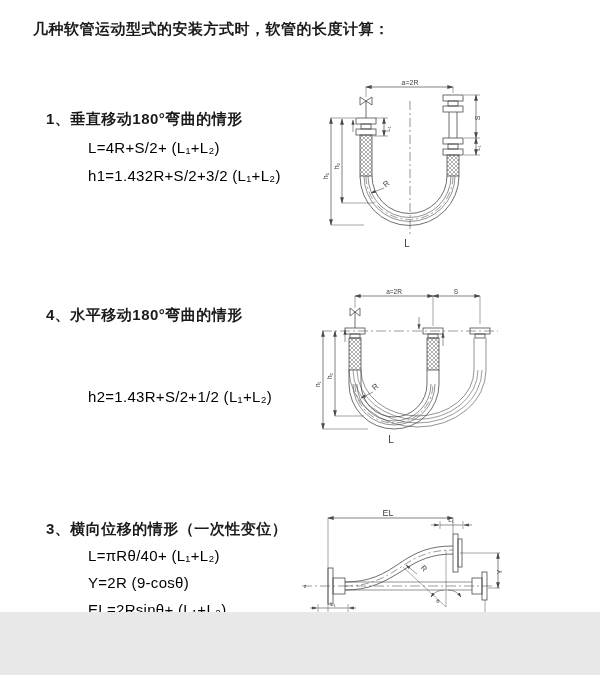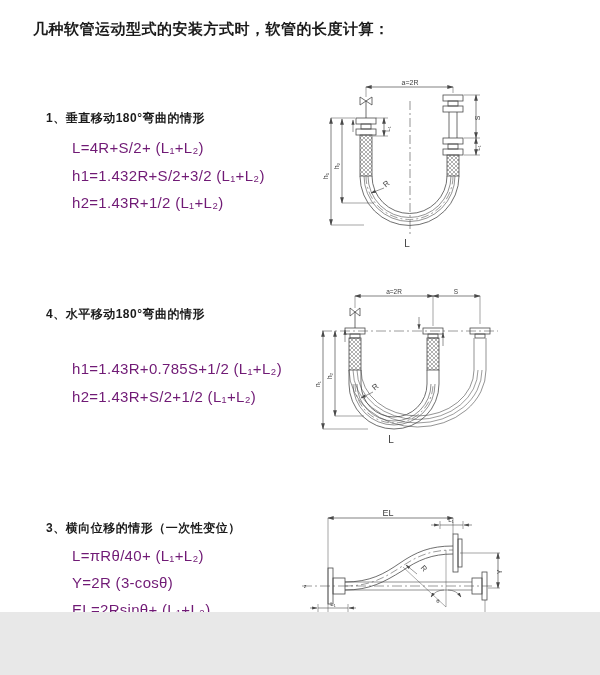--- a/index.html
+++ b/index.html
@@ -1,34 +1,33 @@
 <!DOCTYPE html>
 <html><head>
 <meta charset="utf-8">
 <style>
   html,body{margin:0;padding:0;background:#e8e8e8;}
   .page{position:relative;width:600px;height:612px;background:#ffffff;overflow:hidden;
         font-family:"Liberation Sans","DejaVu Sans",sans-serif;color:#1b1b1b;}
   .title{position:absolute;left:33px;top:20px;font-size:15px;font-weight:700;letter-spacing:.5px;}
-  .heading{position:absolute;left:46px;font-size:12px;font-weight:700;letter-spacing:.5px;}
-  .formula{position:absolute;left:72px;font-size:15px;color:#701a75;letter-spacing:.3px;}
+  .heading{position:absolute;left:46px;font-size:15px;font-weight:700;letter-spacing:.5px;}
+  .formula{position:absolute;left:88px;font-size:15px;color:#000000;letter-spacing:.3px;}
   svg.diagram{position:absolute;}
   svg.diagram text{font-family:"Liberation Sans","DejaVu Sans",sans-serif;}
 </style>
 </head>
 <body>
 
 <div class="page">
 
   <div class="title">几种软管运动型式的安装方式时，软管的长度计算：</div>
 
   <div class="heading" style="top:110px;">1、垂直移动180°弯曲的情形</div>
   <div class="formula" style="top:139px;">L=4R+S/2+ (L₁+L₂)</div>
   <div class="formula" style="top:167px;">h1=1.432R+S/2+3/2 (L₁+L₂)</div>
-  <div class="formula" style="top:194px;">h2=1.43R+1/2 (L₁+L₂)</div>
 
   <svg class="diagram" style="left:318px;top:76px;" width="185" height="175" viewBox="0 0 185 175">
     <defs>
       <marker id="arr1" viewBox="0 0 10 10" refX="9" refY="5" markerWidth="9" markerHeight="9" orient="auto-start-reverse">
         <path d="M0,2 L10,5 L0,8 Z" fill="#4a4a4a" stroke="none"></path>
       </marker>
       <pattern id="hatch1" width="4" height="4" patternUnits="userSpaceOnUse">
         <path d="M0,0 L4,4 M4,0 L0,4" stroke="#7a7a7a" stroke-width="0.6"></path>
       </pattern>
     </defs>
@@ -98,21 +97,20 @@
       <text x="10" y="100" transform="rotate(-90 10 100)">h₁</text>
       <text x="21" y="90" transform="rotate(-90 21 90)">h₂</text>
       <text x="162" y="42" transform="rotate(-90 162 42)">S</text>
       <text x="162" y="72" font-size="6" transform="rotate(-90 162 72)">L₁</text>
       <text x="70" y="110" font-size="8" transform="rotate(-40 70 110)">R</text>
       <text x="89" y="171" font-size="10">L</text>
     </g>
   </svg>
 
   <div class="heading" style="top:306px;">4、水平移动180°弯曲的情形</div>
-  <div class="formula" style="top:360px;">h1=1.43R+0.785S+1/2 (L₁+L₂)</div>
   <div class="formula" style="top:388px;">h2=1.43R+S/2+1/2 (L₁+L₂)</div>
 
   <svg class="diagram" style="left:316px;top:288px;" width="190" height="165" viewBox="0 0 190 165">
     <defs>
       <marker id="arr2" viewBox="0 0 10 10" refX="9" refY="5" markerWidth="9" markerHeight="9" orient="auto-start-reverse">
         <path d="M0,2 L10,5 L0,8 Z" fill="#4a4a4a" stroke="none"></path>
       </marker>
       <pattern id="hatch2" width="4" height="4" patternUnits="userSpaceOnUse">
         <path d="M0,0 L4,4 M4,0 L0,4" stroke="#7a7a7a" stroke-width="0.6"></path>
       </pattern>
@@ -183,21 +181,21 @@
       <text x="140" y="6">S</text>
       <text x="4" y="96" transform="rotate(-90 4 96)">h₁</text>
       <text x="16" y="88" transform="rotate(-90 16 88)">h₂</text>
       <text x="61" y="101" font-size="8" transform="rotate(-40 61 101)">R</text>
       <text x="75" y="155" font-size="10">L</text>
     </g>
   </svg>
 
   <div class="heading" style="top:520px;">3、横向位移的情形（一次性变位）</div>
   <div class="formula" style="top:547px;">L=πRθ/40+ (L₁+L₂)</div>
-  <div class="formula" style="top:574px;">Y=2R (3-cosθ)</div>
+  <div class="formula" style="top:574px;">Y=2R (9-cosθ)</div>
   <div class="formula" style="top:601px;">EL=2Rsinθ+ (L₁+L₂)</div>
 
   <svg class="diagram" style="left:300px;top:506px;" width="205" height="145" viewBox="0 0 205 145">
     <defs>
       <marker id="arr3" viewBox="0 0 10 10" refX="9" refY="5" markerWidth="9" markerHeight="9" orient="auto-start-reverse">
         <path d="M0,2 L10,5 L0,8 Z" fill="#4a4a4a" stroke="none"></path>
       </marker>
     </defs>
     <g fill="none" stroke="#4a4a4a" stroke-width="0.8">
 

